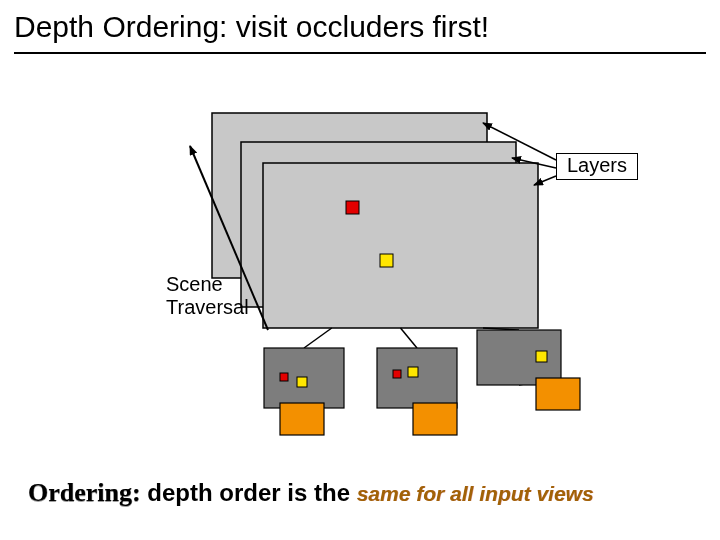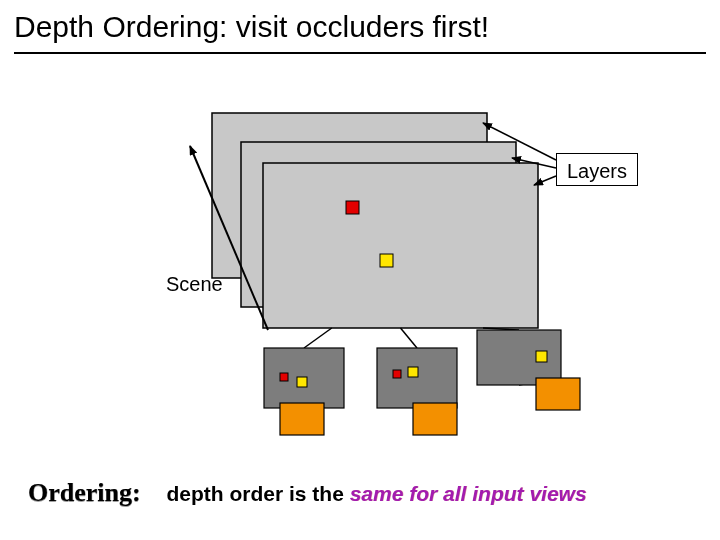--- a/index.html
+++ b/index.html
@@ -37,21 +37,21 @@
     position: absolute;
     left: 0;
     top: 0;
     width: 720px;
     height: 540px;
   }
   .label-box {
     position: absolute;
     background: #ffffff;
     border: 1.5px solid #000;
-    padding: 6px 10px 3px 10px;
+    padding: 0 10px 3px 10px;
     font-family: Verdana, Geneva, sans-serif;
     font-size: 20px;
     line-height: 1.1;
   }
   .layers-label {
     left: 556px;
     top: 153px;
   }
   .scene-label {
     position: absolute;
@@ -69,26 +69,25 @@
   }
   .condition .cond-word {
     font-family: "Times New Roman", Times, serif;
     font-weight: bold;
     font-size: 26px;
     text-shadow: 0.5px 0 0 #a0a0a0, 0 0.5px 0 #a0a0a0;
   }
   .condition .rest {
     font-family: Arial, Helvetica, sans-serif;
     font-weight: bold;
-    font-size: 21px;
-    margin-left: 20px;
+    font-size: 24px;
   }
   .condition .emph {
     font-style: italic;
-    color: #a21caf;
+    color: #a16207;
     font-weight: bold;
     font-size: 21px;
     text-shadow: 0.5px 0 0 #e0a0a0;
   }
 </style>
 </head>
 <body>
 
 <div class="slide">
 
@@ -144,19 +143,20 @@
         <rect x="536" y="351" width="11" height="11" fill="#ffe600" stroke="#000" stroke-width="1"></rect>
       </g>
 
     <line x1="268" y1="330" x2="190" y2="146" stroke="#000" stroke-width="2" marker-end="url(#arrowhead)"></line>
   </svg>
 
   <div class="label-box layers-label">Layers</div>
 
   <div class="scene-label">
     <div>Scene</div>
+    <div>Traversal</div>
   </div>
 
   <div class="condition">
     <span class="cond-word">Ordering:</span><span class="rest">  depth order is the </span><span class="emph">same for all input views</span>
   </div>
 
 </div>
 
 </body></html>

